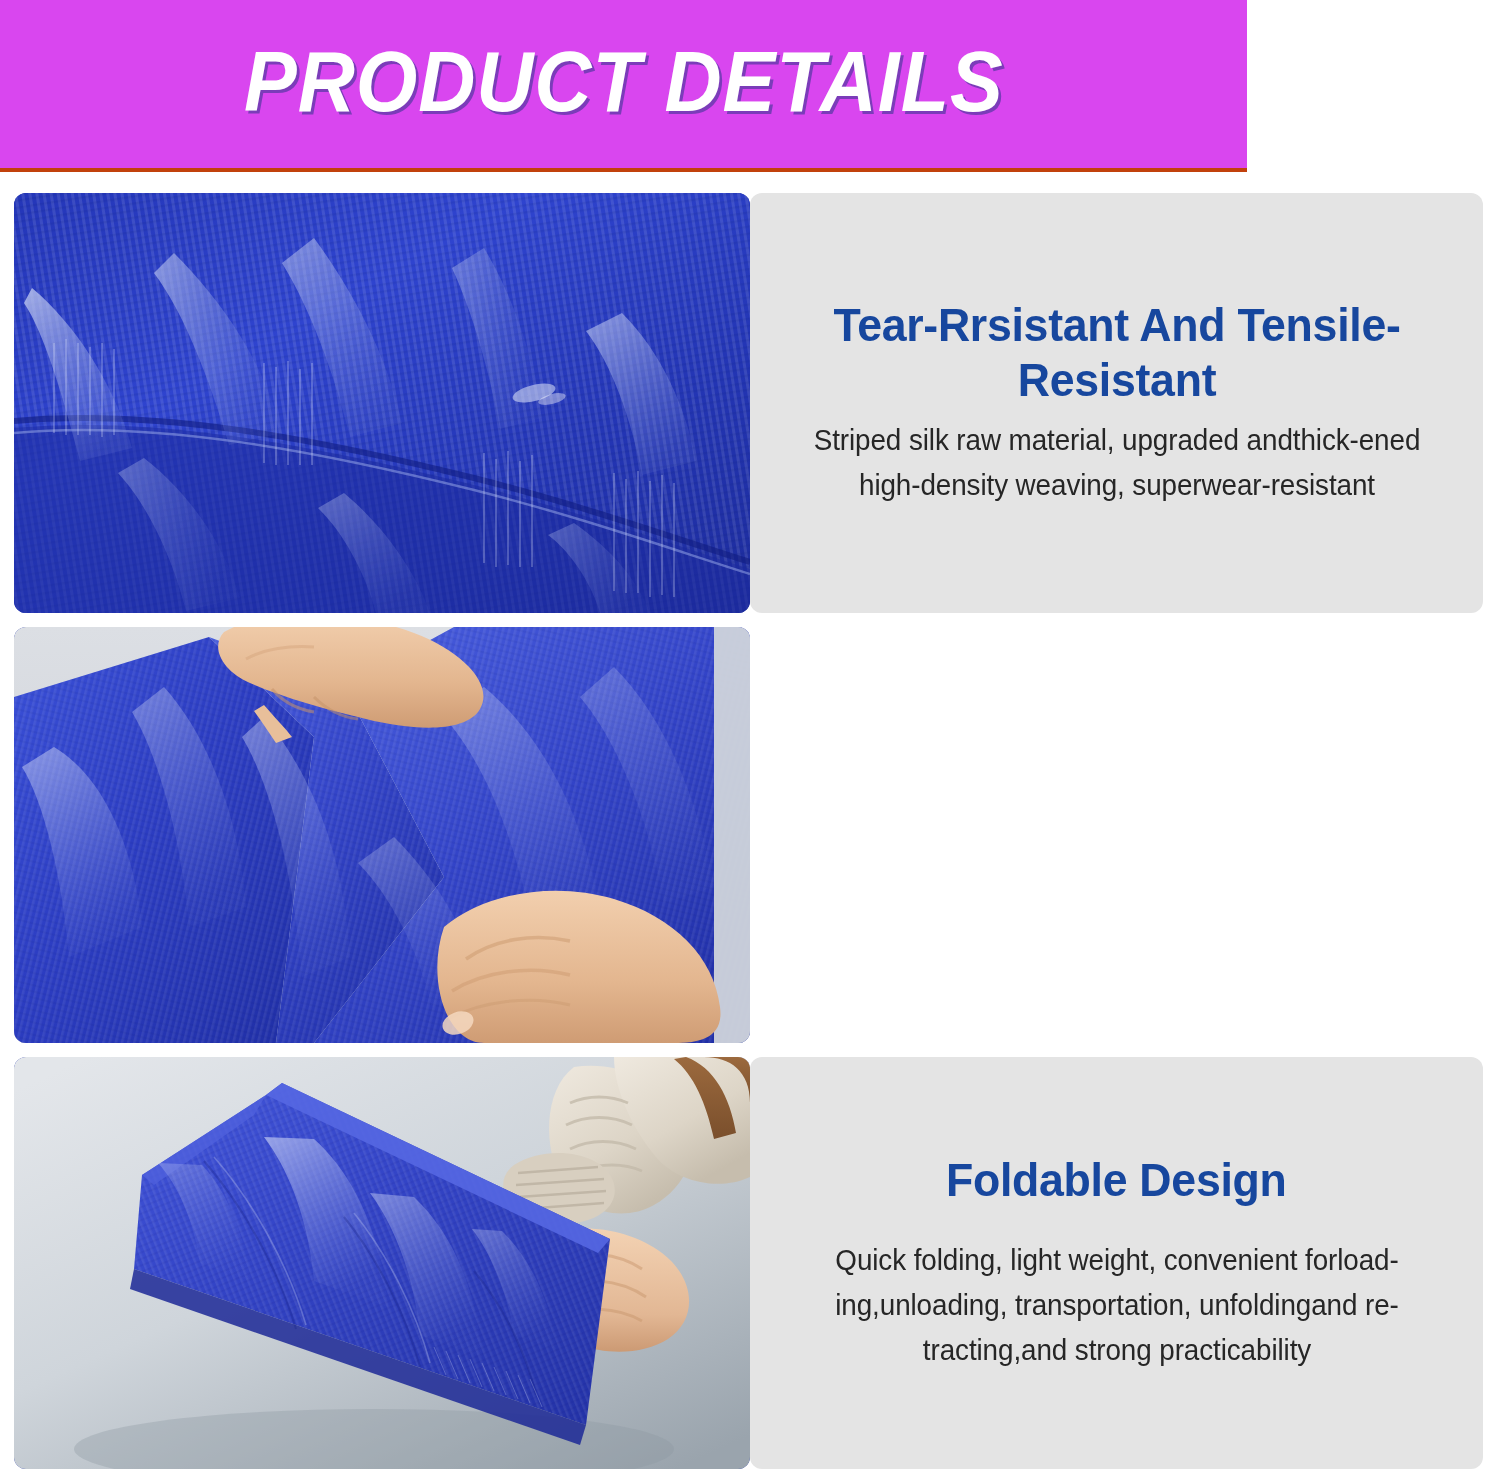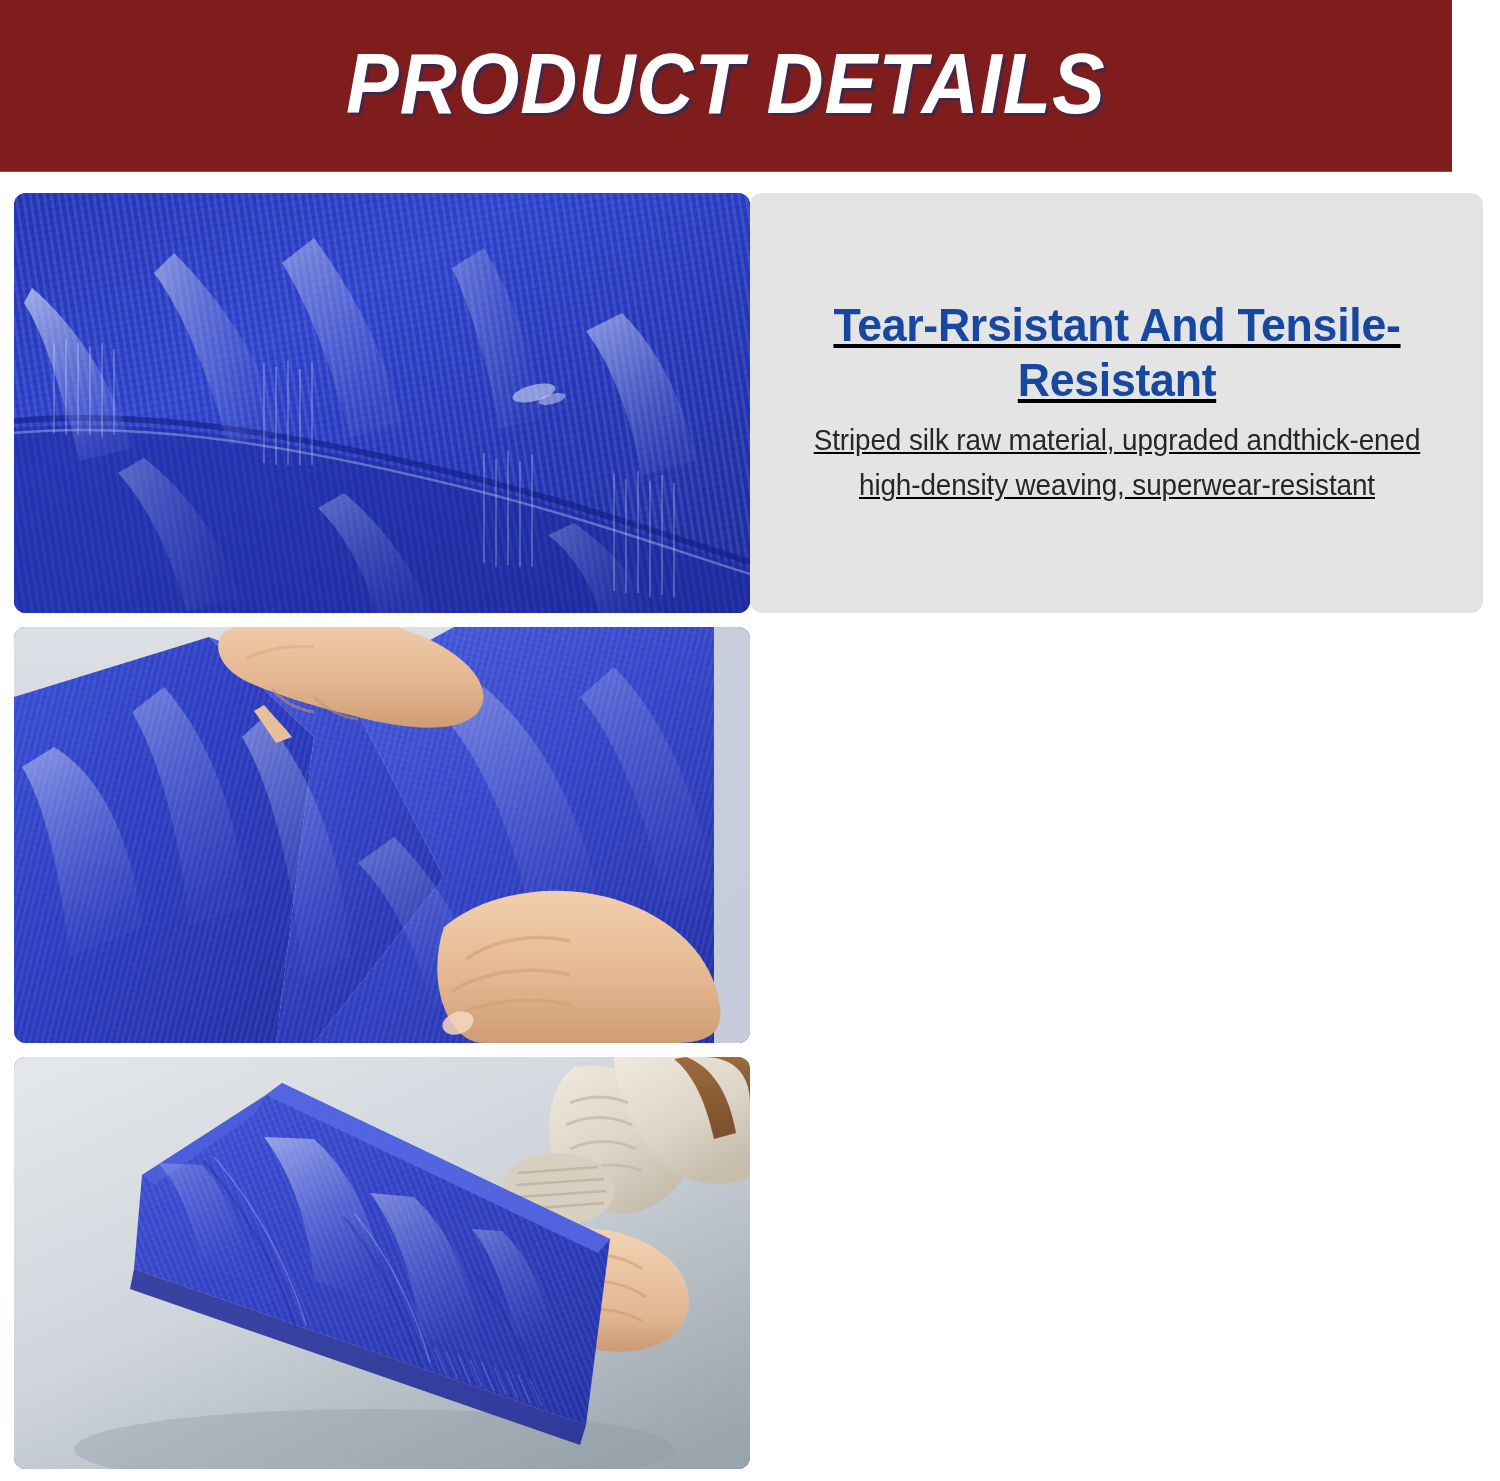--- a/index.html
+++ b/index.html
@@ -9,24 +9,24 @@
   }
   body {
     width: 1500px;
     height: 1481px;
     font-family: "Liberation Sans", sans-serif;
     overflow: hidden;
   }
 
   
   .header-banner {
-    width: 1452px;
+    width: 1247px;
     height: 172px;
-    background: #7f1d1d;
-    border-bottom: 1px solid #c2410c;
+    background: #d946ef;
+    border-bottom: 4px solid #c2410c;
     display: flex;
     align-items: center;
     justify-content: center;
     box-sizing: border-box;
     position: relative;
   }
   .header-title {
     color: #ffffff;
     font-family: "Liberation Sans", sans-serif;
     font-size: 86px;
@@ -68,21 +68,20 @@
     background: #e4e4e4;
     border-radius: 12px;
     margin-right: 17px;
     display: flex;
     flex-direction: column;
     align-items: center;
     justify-content: center;
     text-align: center;
     padding: 10px 26px;
     box-sizing: border-box;
-    text-decoration: underline;
   }
   .info-heading {
     color: #17479e;
     font-family: "Liberation Sans", sans-serif;
     font-weight: bold;
     font-size: 47px;
     line-height: 1.17;
     letter-spacing: -0.3px;
     transform: scaleX(0.95);
     margin: 0 0 6px 0;
@@ -364,15 +363,19 @@
             <path d="M456 302 l 12 28"></path>
               <path d="M468 306 l 12 28"></path>
               <path d="M480 310 l 12 28"></path>
             <path d="M492 314 l 12 28"></path>
               <path d="M504 318 l 12 28"></path>
               <path d="M516 322 l 12 28"></path>
           </g>
         </g>
       </svg>
     </div>
+    <div class="info-panel">
+      <h2 class="info-heading">Foldable Design</h2>
+      <p class="info-body">Quick folding, light weight, convenient forload-ing,unloading, transportation, unfoldingand re-tracting,and strong practicability</p>
+    </div>
   </div>
 
 </div>
 
 </body></html>

